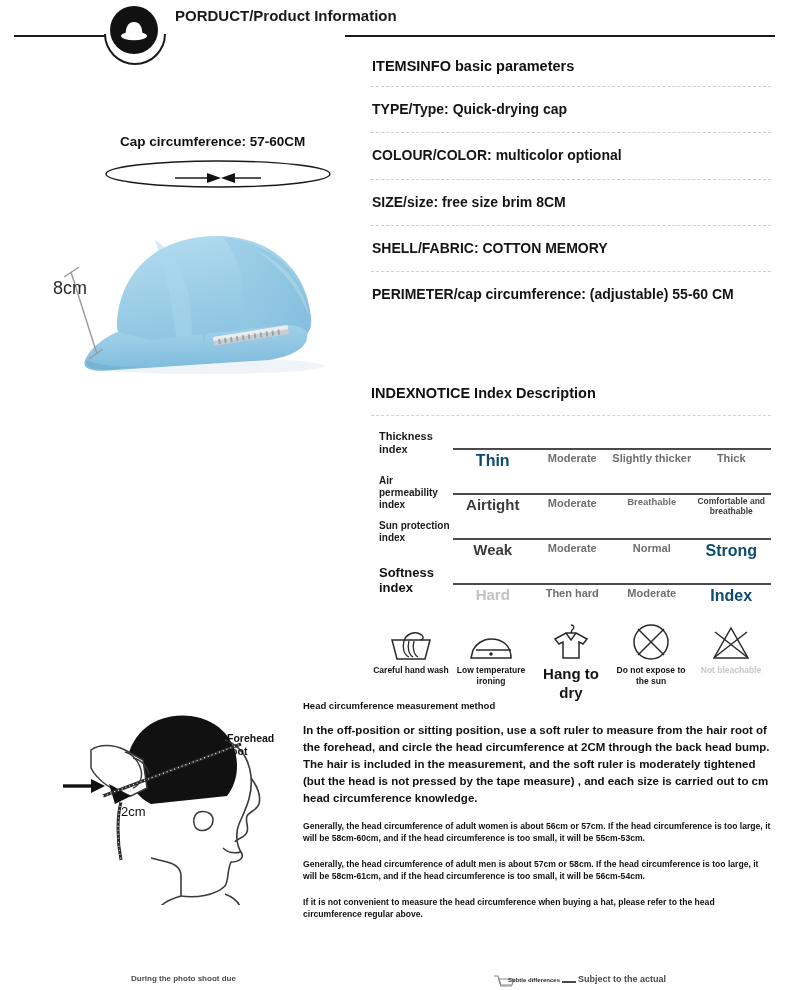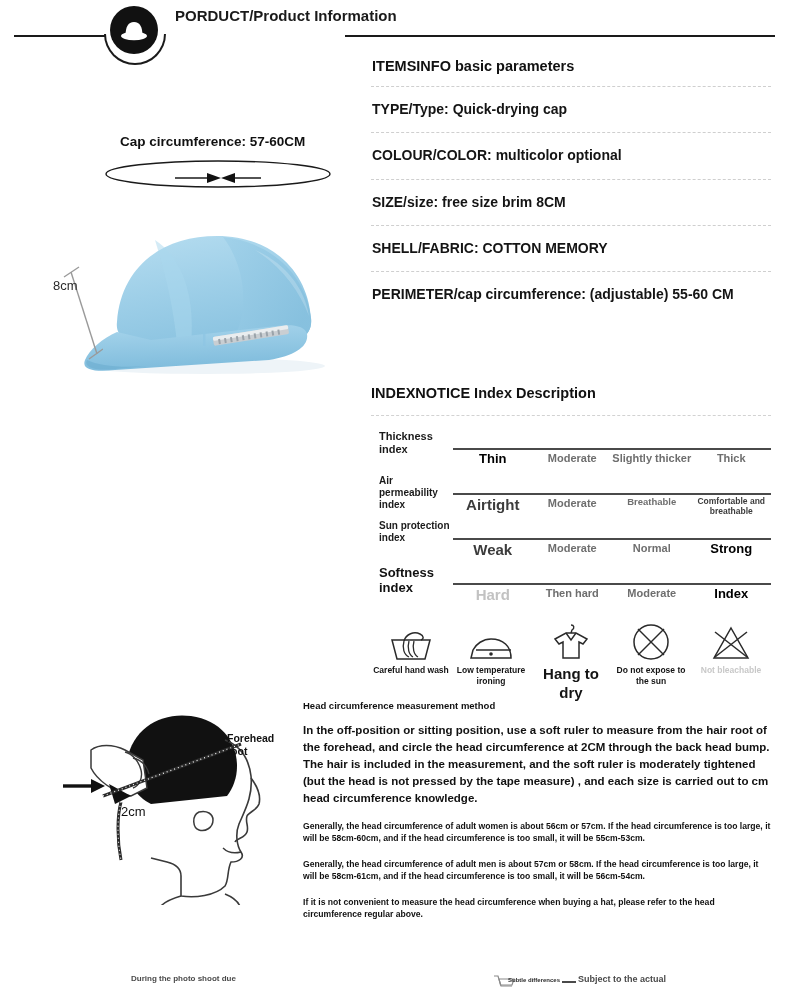--- a/index.html
+++ b/index.html
@@ -21,42 +21,42 @@
   .hdr-badge svg{display:block;}
   .hdr-title{position:absolute;left:175px;top:6px;width:230px;
       font-size:15px;font-weight:bold;line-height:1.35;color:#1a1a1a;}
 
   
   .cap-zone{position:absolute;left:25px;top:128px;width:330px;height:260px;}
   .cap-caption{position:absolute;left:95px;top:6px;width:240px;
       font-size:13.5px;font-weight:bold;color:#111;white-space:nowrap;}
   .circ-svg{position:absolute;left:78px;top:28px;}
   .cap-photo{position:absolute;left:30px;top:82px;width:300px;height:165px;}
-  .dim8{position:absolute;left:28px;top:150px;font-size:13px;color:#2a2a2a;}
+  .dim8{position:absolute;left:28px;top:150px;font-size:18px;color:#2a2a2a;}
   .dim8-svg{position:absolute;left:38px;top:130px;}
 
   
   .specs{position:absolute;left:371px;top:58px;width:400px;}
   .spec-title{font-size:14.5px;font-weight:bold;color:#111;padding:0 0 12px 1px;}
   .spec-row{font-size:14px;font-weight:bold;color:#141414;line-height:1.38;
       padding:13px 1px 13px 1px;border-top:1px dashed #cfcfcf;}
 
   
   .index-wrap{position:absolute;left:371px;top:378px;width:400px;}
   .index-title{font-size:14.5px;font-weight:bold;color:#111;padding-bottom:14px;
       border-bottom:1px dashed #d2d2d2;margin-top:7px;}
   .idx-row{position:relative;height:45px;}
   .idx-label{position:absolute;left:8px;top:0;width:72px;line-height:1.18;}
   .idx-bar{position:absolute;left:82px;right:0;top:18px;height:2px;background:#4a4a4a;}
   .idx-opts{position:absolute;left:82px;right:0;top:22px;height:30px;
       display:flex;align-items:flex-start;}
   .idx-opt{flex:1;text-align:center;line-height:1.12;}
 
   
-  .w-sel{font-size:13px;font-weight:bold;color:#000000;}
+  .w-sel{font-size:16px;font-weight:bold;color:#0c4a6e;}
   .w-strong{font-size:15px;font-weight:bold;color:#3c3c3c;}
   .w-mid{font-size:11px;font-weight:bold;color:#6e6e6e;}
   .w-dim{font-size:9.5px;font-weight:bold;color:#6e6e6e;}
   .w-faint{font-size:15px;font-weight:bold;color:#c2c2c2;text-align:center;}
   .w-tiny{font-size:8.5px;font-weight:bold;color:#3c3c3c;}
   .lbl-sm{font-size:10px;font-weight:bold;color:#1a1a1a;}
   .lbl-md{font-size:11px;font-weight:bold;color:#1a1a1a;}
   .lbl-lg{font-size:13px;font-weight:bold;color:#111;}
 
   

